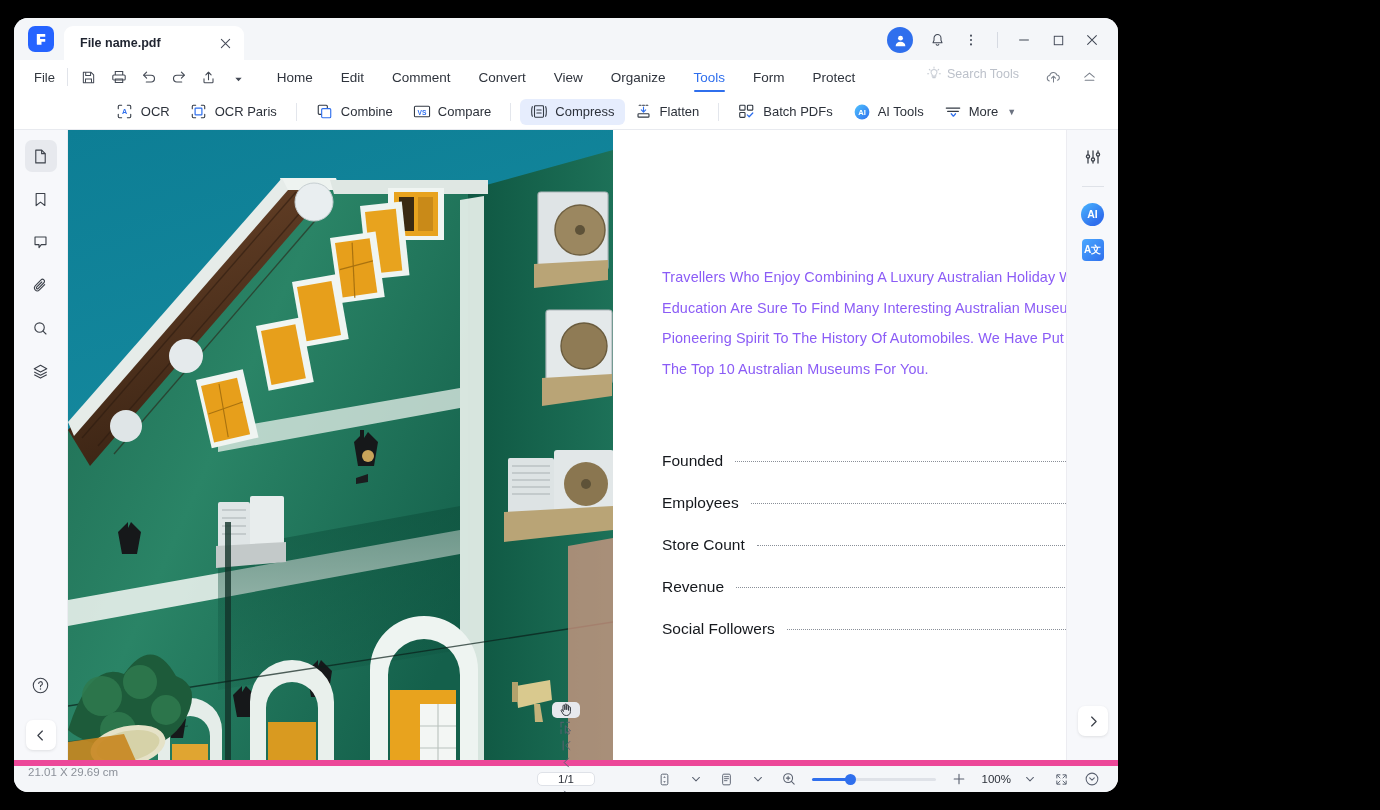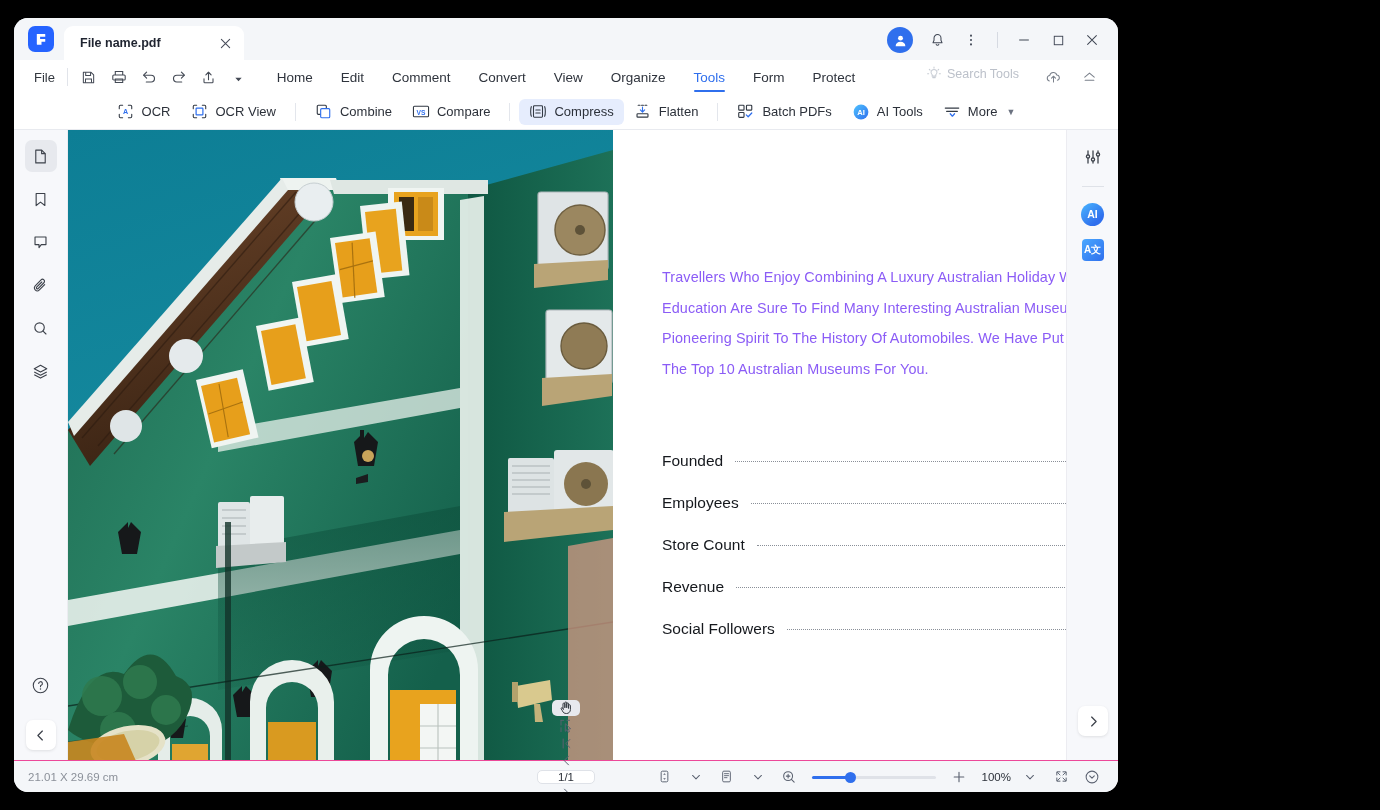--- a/index.html
+++ b/index.html
@@ -213,22 +213,22 @@
     position:absolute; bottom: 24px; left: 11px;
     width:30px;height:30px;border-radius:7px; background:#fff;
     display:flex;align-items:center;justify-content:center;color:#3d424b;
     box-shadow:0 1px 3px rgba(0,0,0,.10);
   }
 
   
   .statusbar {
     height: 32px; flex: 0 0 32px;
     background:#f4f6f9;
-    border-top: 1px solid #ec4899;
-    display:flex; align-items:center; position:relative;
+    border-top: 6px solid #ec4899;
+    display:flex; position:relative;
   }
   .status-dim { font-size:11.5px; color:#8b9099; margin-left:14px; }
   .status-center {
     position:absolute; left:0; right:0; top:0; bottom:0;
     display:flex; align-items:center; justify-content:center; gap:2px;
     pointer-events:none;
     flex-direction:column;
   }
   .st-btn {
     width:28px;height:24px;border-radius:5px;
@@ -403,21 +403,21 @@
       <span>OCR</span>
     </div>
 
     <div class="tool">
       <span class="ic">
         <svg width="17" height="17" viewBox="0 0 18 18">
             <path d="M2.4 6V3.6c0-.7.5-1.2 1.2-1.2H6M12 2.4h2.4c.7 0 1.2.5 1.2 1.2V6M15.6 12v2.4c0 .7-.5 1.2-1.2 1.2H12M6 15.6H3.6c-.7 0-1.2-.5-1.2-1.2V12" fill="none" stroke="#333a44" stroke-width="1.15" stroke-linecap="round"></path>
             <rect x="5.4" y="5.4" width="7.2" height="7.2" rx=".6" fill="none" stroke="#2f6fed" stroke-width="1.3"></rect>
           </svg>
       </span>
-      <span>OCR View</span>
+      <span>OCR Paris</span>
     </div>
 
     <span class="tool-sep"></span>
 
     <div class="tool">
       <span class="ic">
         <svg width="17" height="17" viewBox="0 0 18 18">
             <rect x="2.4" y="2.4" width="9.6" height="9.6" rx="1.1" fill="none" stroke="#333a44" stroke-width="1.2"></rect>
             <rect x="6" y="6" width="9.6" height="9.6" rx="1.1" fill="#fff" stroke="#2f6fed" stroke-width="1.2"></rect>
           </svg>

